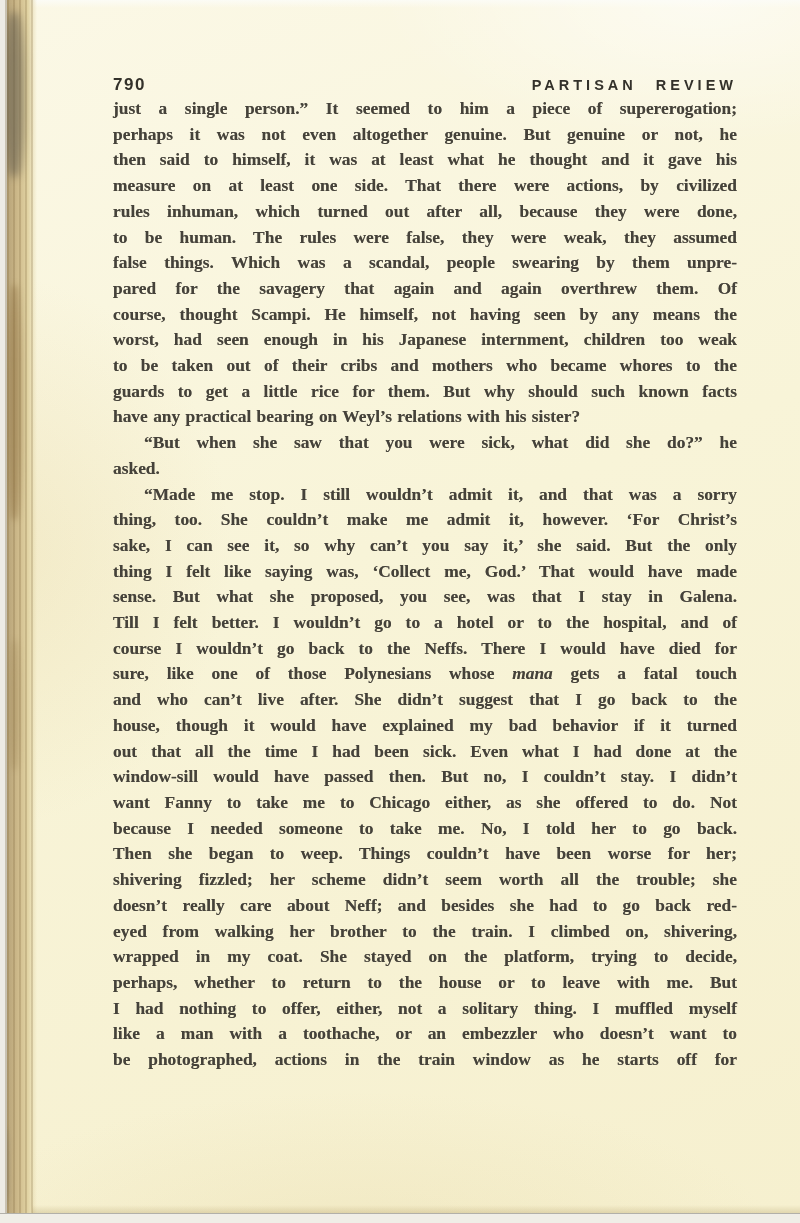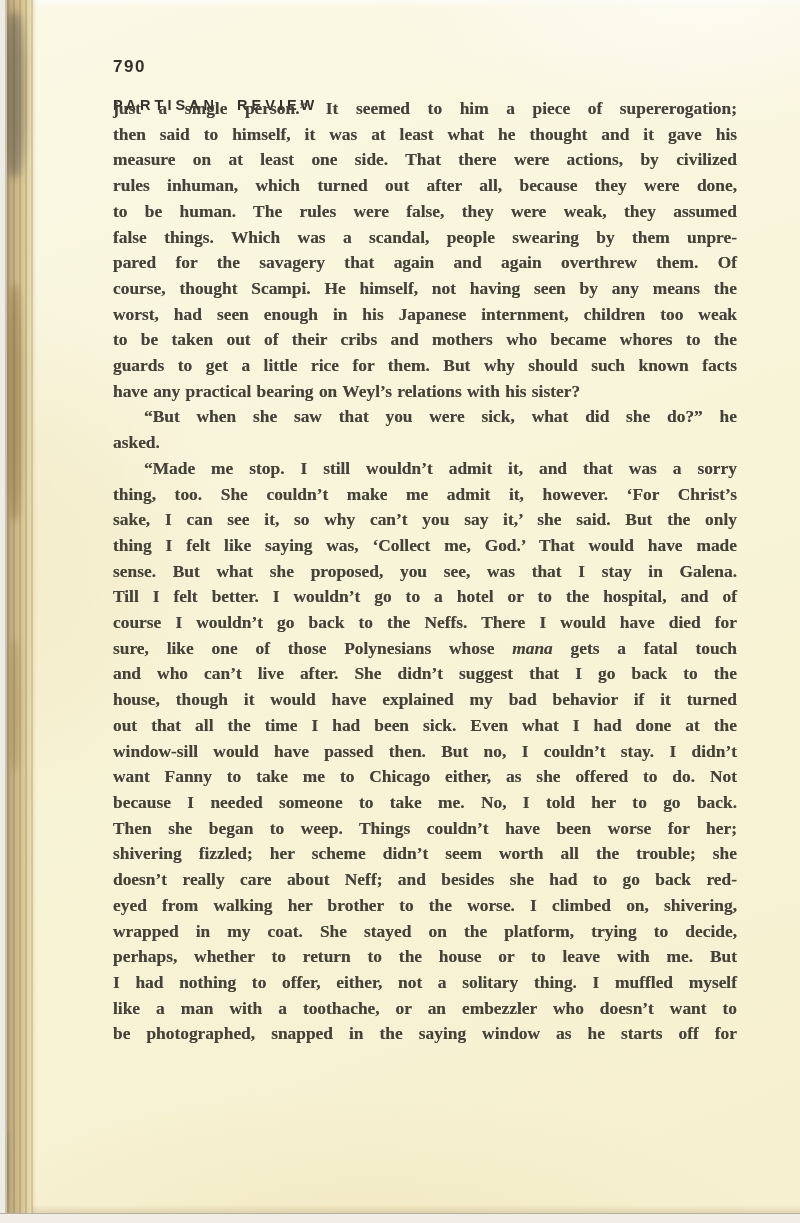--- a/index.html
+++ b/index.html
@@ -41,21 +41,20 @@
     background:linear-gradient(180deg, rgba(168,146,88,0) , rgba(168,146,88,0.30));}
   .edge-bottom{position:absolute;left:0;right:0;bottom:0;height:9px;background:#f0eee7;
     border-top:1px solid rgba(128,126,118,0.55);}
   
   .content{position:absolute;left:113px;top:0;width:624px;height:100%;}
   .page-header{
     position:absolute;top:57px;left:0;width:100%;
     display:flex;justify-content:space-between;align-items:baseline;
     font-family:"Liberation Sans", sans-serif;font-weight:bold;
     color:var(--ink-dark,#33312a);
-    flex-direction:column;
   }
   .page-num{font-size:17px;letter-spacing:1.5px;}
   .journal{font-size:14.5px;letter-spacing:4px;word-spacing:11px;margin-top:20px;}
   .page-body{
     position:absolute;top:96px;left:0;width:100%;
     font-size:17.4px;line-height:25.7px;color:var(--ink,#45423a);
     word-spacing:1px;
     text-shadow:0 0 0.5px rgba(69,66,58,0.55);
     font-weight:bold;
   }
@@ -79,20 +78,21 @@
   <div class="bottom-shadow"></div>
   <div class="edge-bottom"></div>
 
   <div class="content">
     <div class="page-header">
       <span class="page-num">790</span>
       <span class="journal">PARTISAN REVIEW</span>
     </div>
     <div class="page-body">
         <div class="tline">just a single person.” It seemed to him a piece of supererogation;</div>
+        <div class="tline">perhaps it was not even altogether genuine. But genuine or not, he</div>
         <div class="tline">then said to himself, it was at least what he thought and it gave his</div>
         <div class="tline">measure on at least one side. That there were actions, by civilized</div>
         <div class="tline">rules inhuman, which turned out after all, because they were done,</div>
         <div class="tline">to be human. The rules were false, they were weak, they assumed</div>
         <div class="tline">false things. Which was a scandal, people swearing by them unpre-</div>
         <div class="tline">pared for the savagery that again and again overthrew them. Of</div>
         <div class="tline">course, thought Scampi. He himself, not having seen by any means the</div>
         <div class="tline">worst, had seen enough in his Japanese internment, children too weak</div>
         <div class="tline">to be taken out of their cribs and mothers who became whores to the</div>
         <div class="tline">guards to get a little rice for them. But why should such known facts</div>
@@ -109,21 +109,21 @@
         <div class="tline">sure, like one of those Polynesians whose <em>mana</em> gets a fatal touch</div>
         <div class="tline">and who can’t live after. She didn’t suggest that I go back to the</div>
         <div class="tline">house, though it would have explained my bad behavior if it turned</div>
         <div class="tline">out that all the time I had been sick. Even what I had done at the</div>
         <div class="tline">window-sill would have passed then. But no, I couldn’t stay. I didn’t</div>
         <div class="tline">want Fanny to take me to Chicago either, as she offered to do. Not</div>
         <div class="tline">because I needed someone to take me. No, I told her to go back.</div>
         <div class="tline">Then she began to weep. Things couldn’t have been worse for her;</div>
         <div class="tline">shivering fizzled; her scheme didn’t seem worth all the trouble; she</div>
         <div class="tline">doesn’t really care about Neff; and besides she had to go back red-</div>
-        <div class="tline">eyed from walking her brother to the worse. I climbed on, shivering,</div>
+        <div class="tline">eyed from walking her brother to the train. I climbed on, shivering,</div>
         <div class="tline">wrapped in my coat. She stayed on the platform, trying to decide,</div>
         <div class="tline">perhaps, whether to return to the house or to leave with me. But</div>
         <div class="tline">I had nothing to offer, either, not a solitary thing. I muffled myself</div>
         <div class="tline">like a man with a toothache, or an embezzler who doesn’t want to</div>
-        <div class="tline">be photographed, snapped in the saying window as he starts off for</div>
+        <div class="tline">be photographed, actions in the train window as he starts off for</div>
       </div>
   </div>
 </div>
 
 </body></html>

